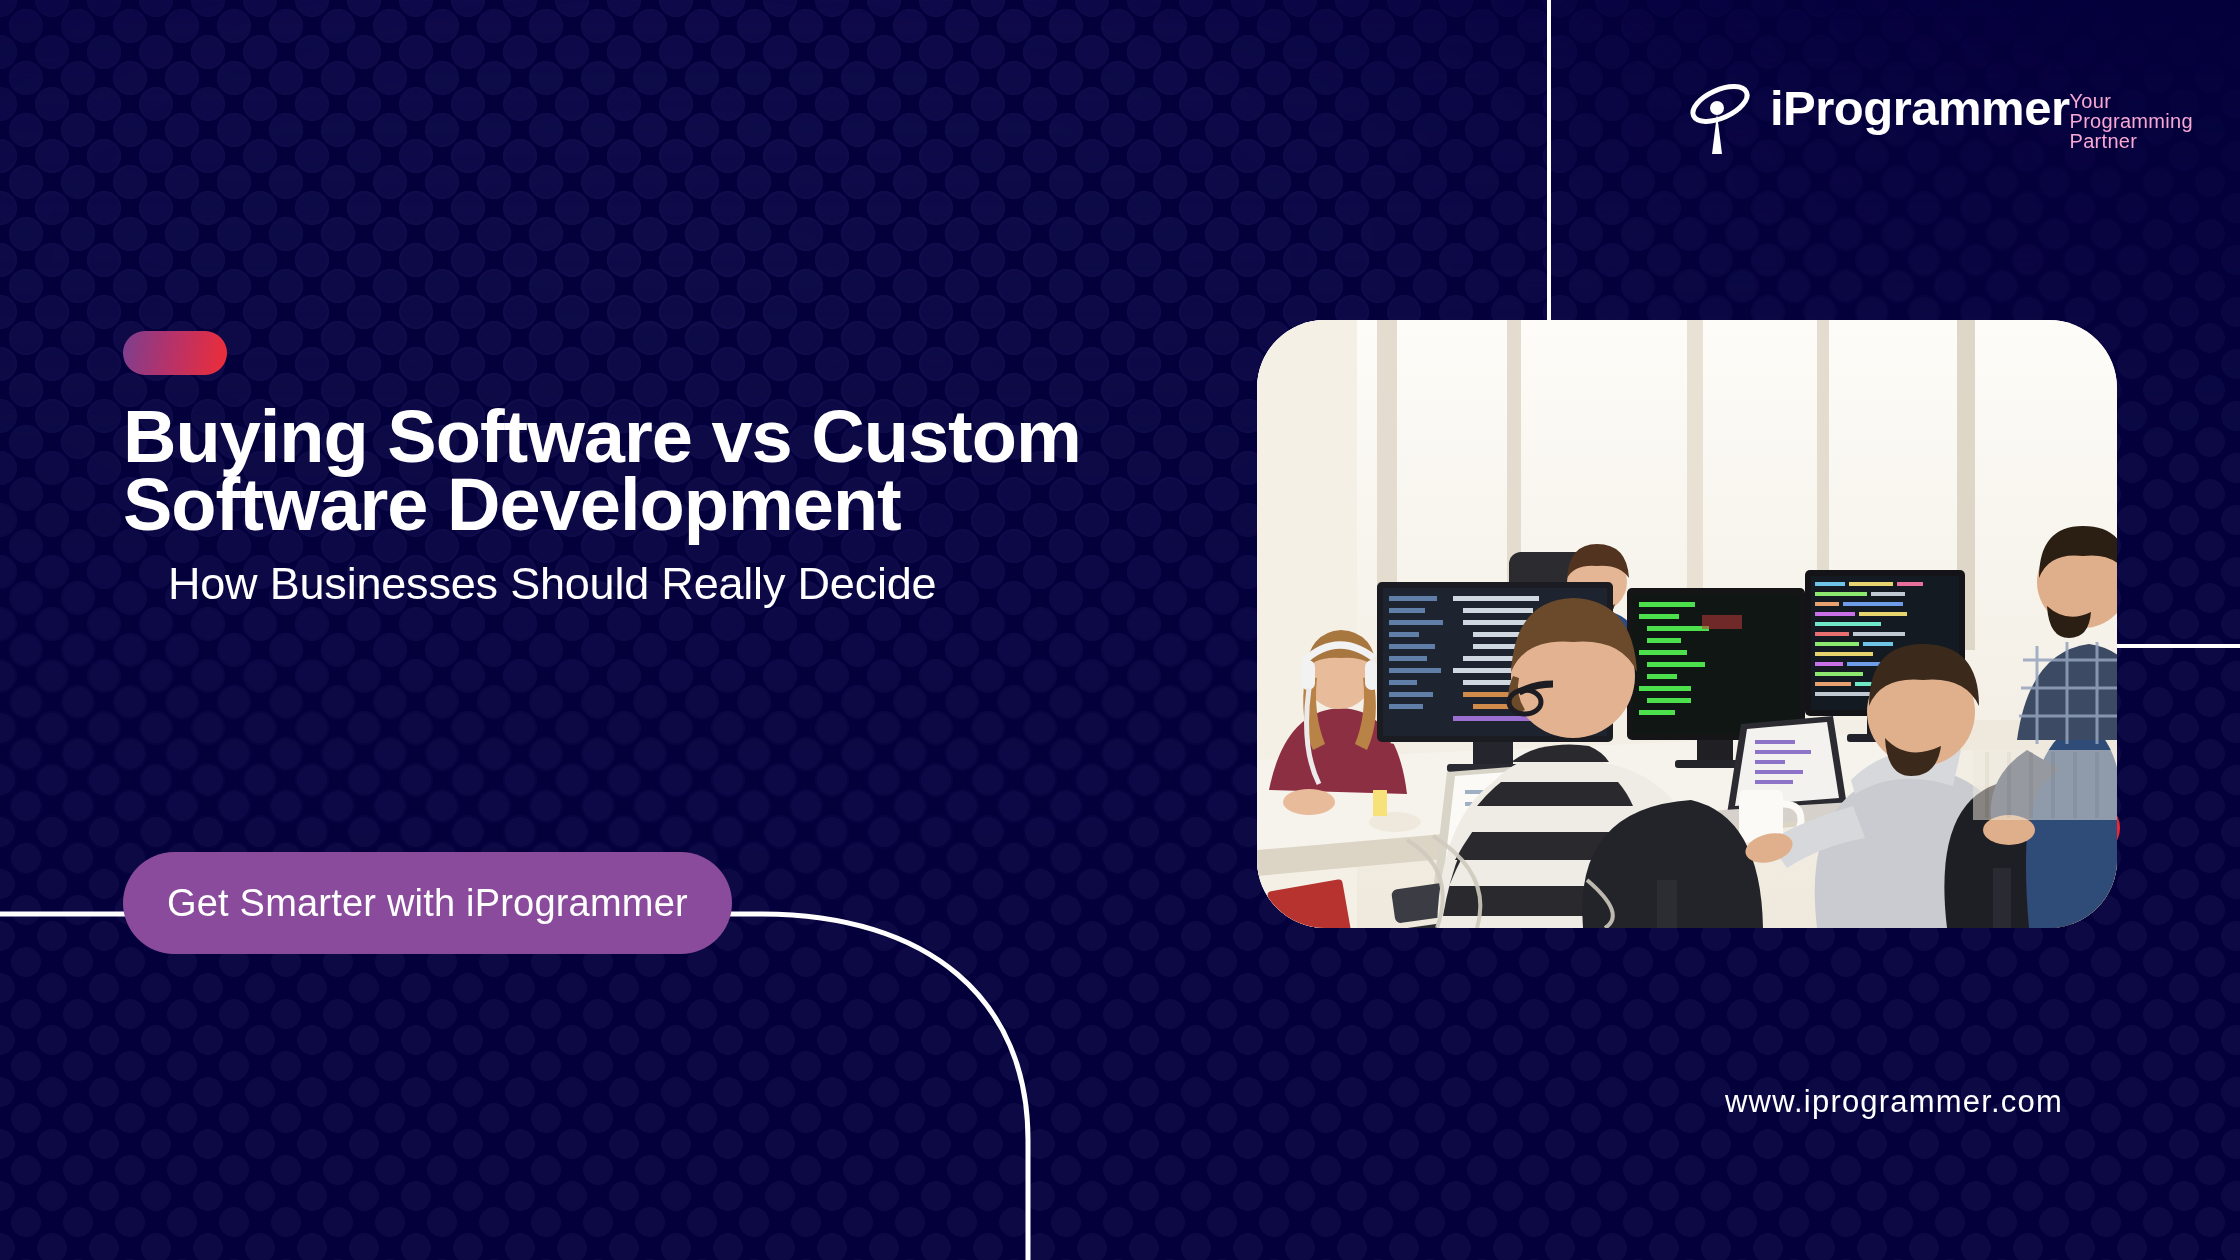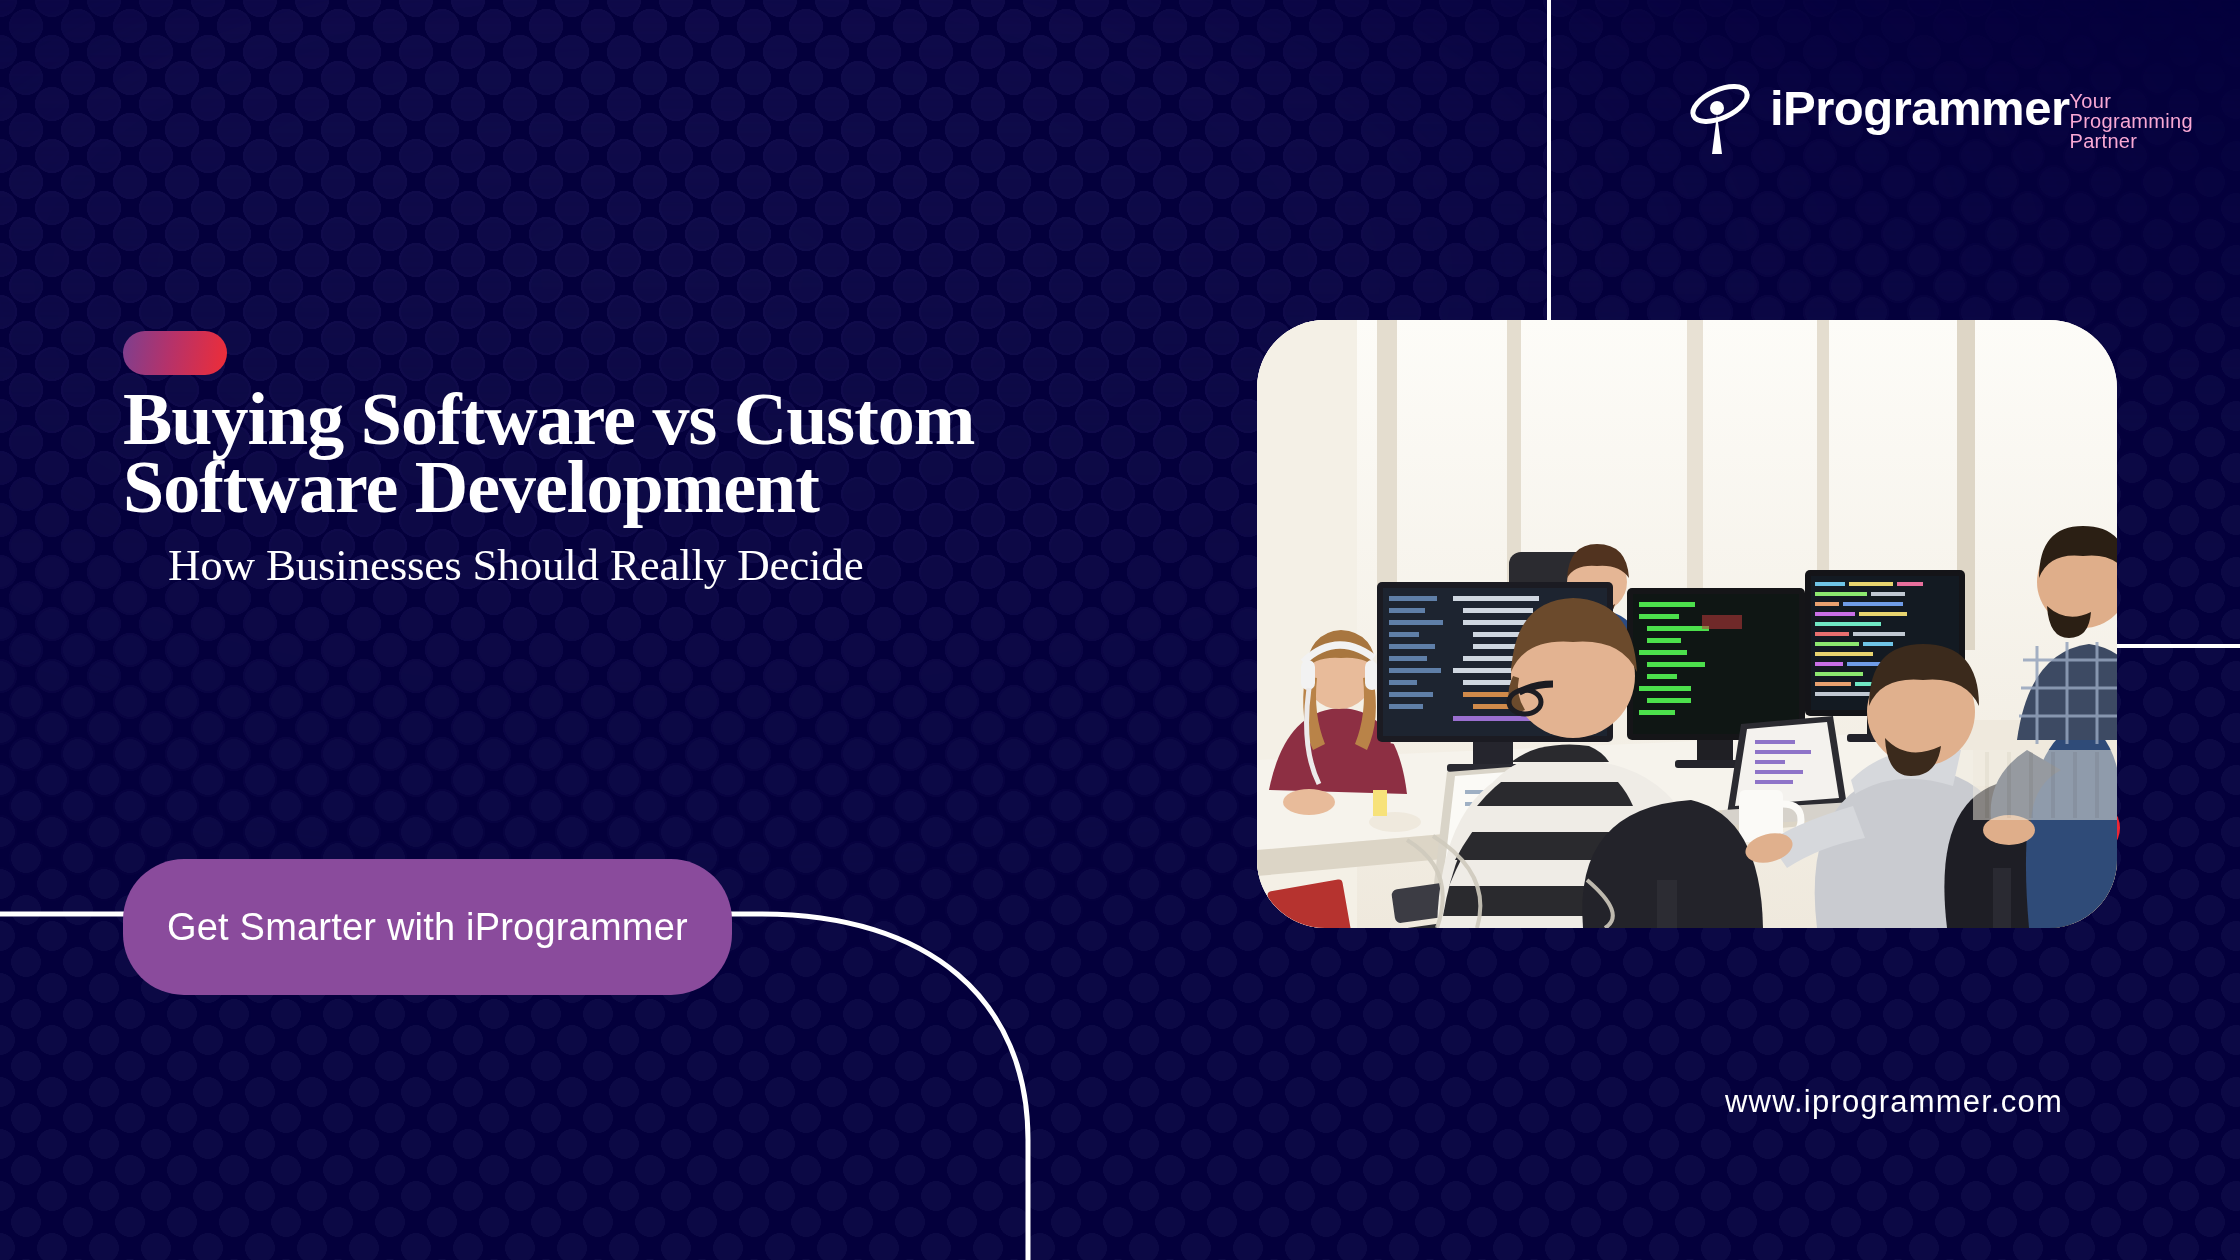--- a/index.html
+++ b/index.html
@@ -60,42 +60,41 @@
 
   
   .pill-accent{
     position:absolute; left:123px; top:331px;
     width:104px; height:44px; border-radius:22px;
     background:linear-gradient(100deg,#7d3f8f 0%,#b5326a 45%,#ef2d37 100%);
   }
 
   
   .headline{
-    position:absolute; left:123px; top:385px; width:1000px;font-family:Liberation Serif, serif;
+    position:absolute; left:123px; top:403px; width:1000px;
   }
   .headline h1{
     font-size:74px; font-weight:bold; color:#ffffff;
     line-height:.92; letter-spacing:-1px;
   }
   .headline h2{
     font-size:45px; font-weight:normal; color:#ffffff;
     line-height:1.02; margin-top:22px; letter-spacing:-.2px;margin-left:45px;
   }
 
   
   .cta{
     position:absolute; left:123px; top:852px;
-    height:136px; padding:0 44px;
+    height:102px; padding:0 44px;
     display:flex; align-items:center; justify-content:center;
     border-radius:61px;
     background:#8a4b9c;
     color:#ffffff; font-size:38px; letter-spacing:.2px;
     white-space:nowrap;
     z-index:4;
-    margin-top:7px;
   }
 
   
   .hero-red{
     position:absolute; left:1960px; top:800px;
     width:160px; height:56px; border-radius:28px;
     background:linear-gradient(95deg,#8c3a80 0%,#cf2f57 40%,#ef2533 100%);
     z-index:2;
   }
   .hero{

